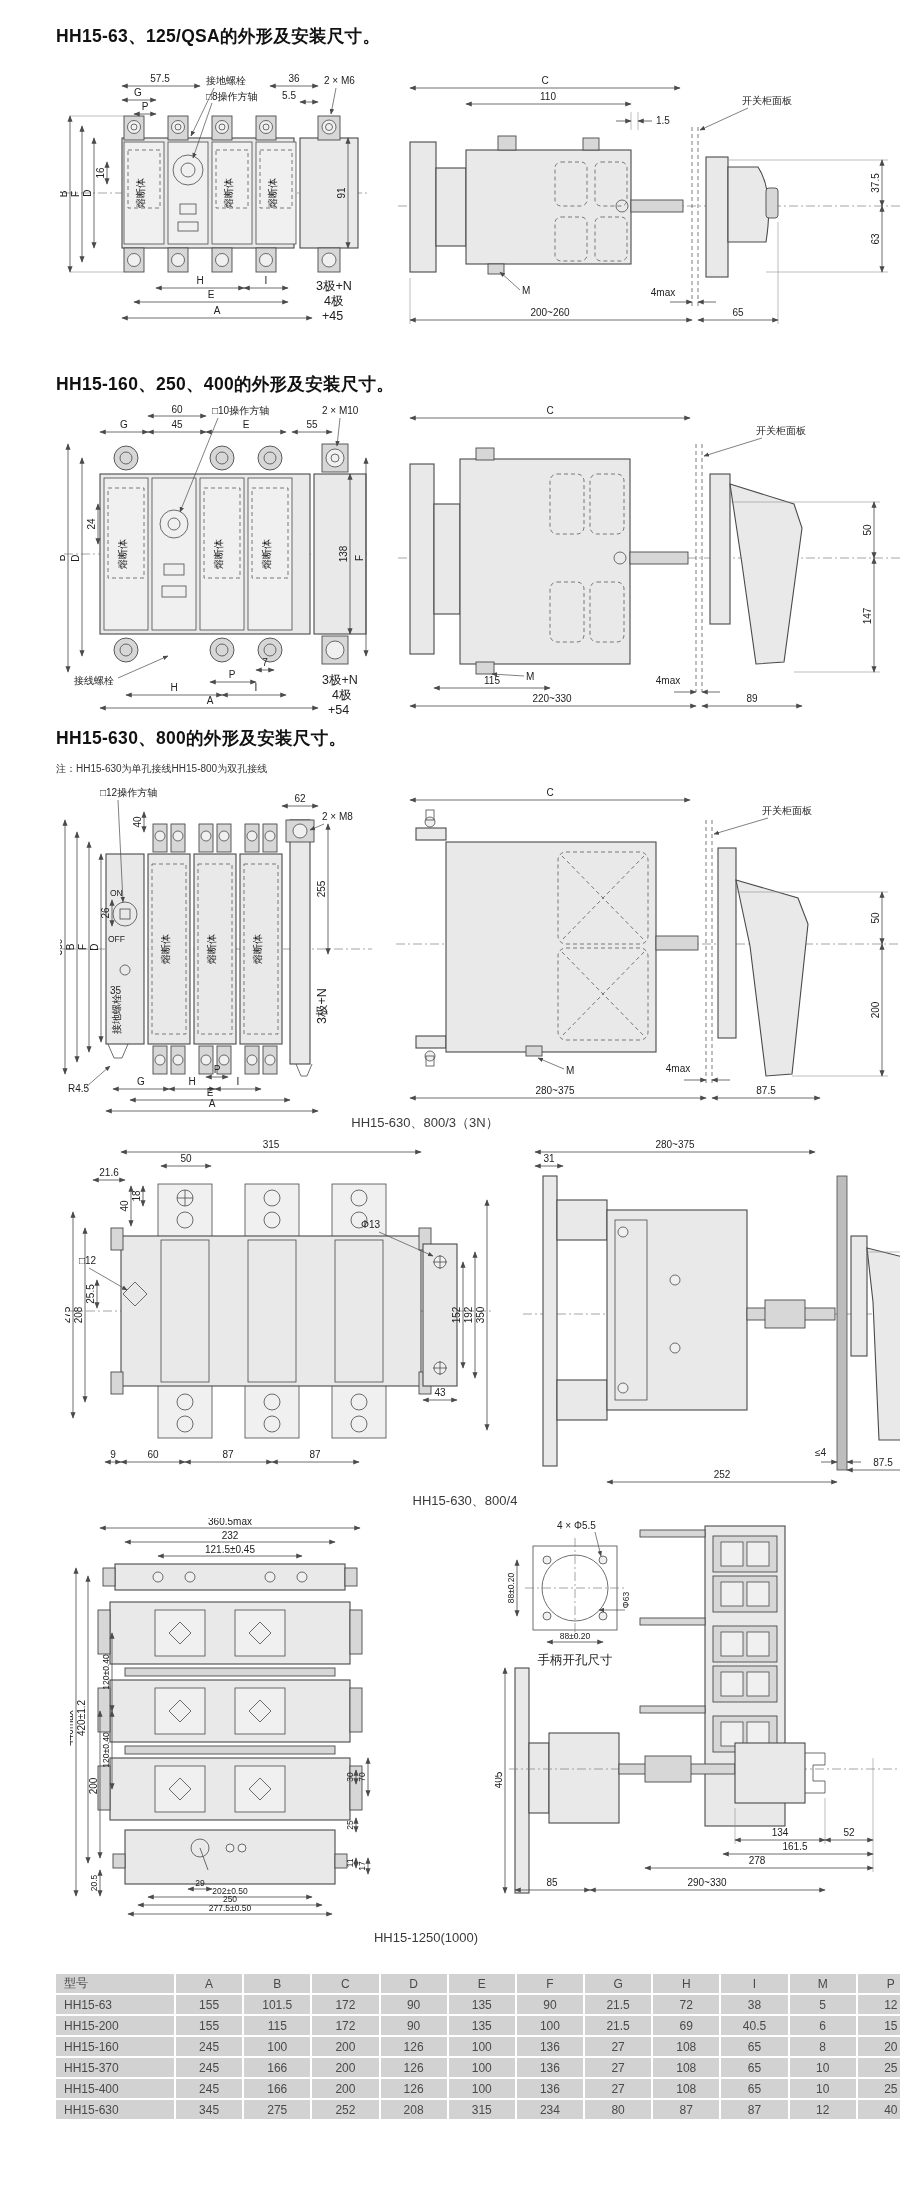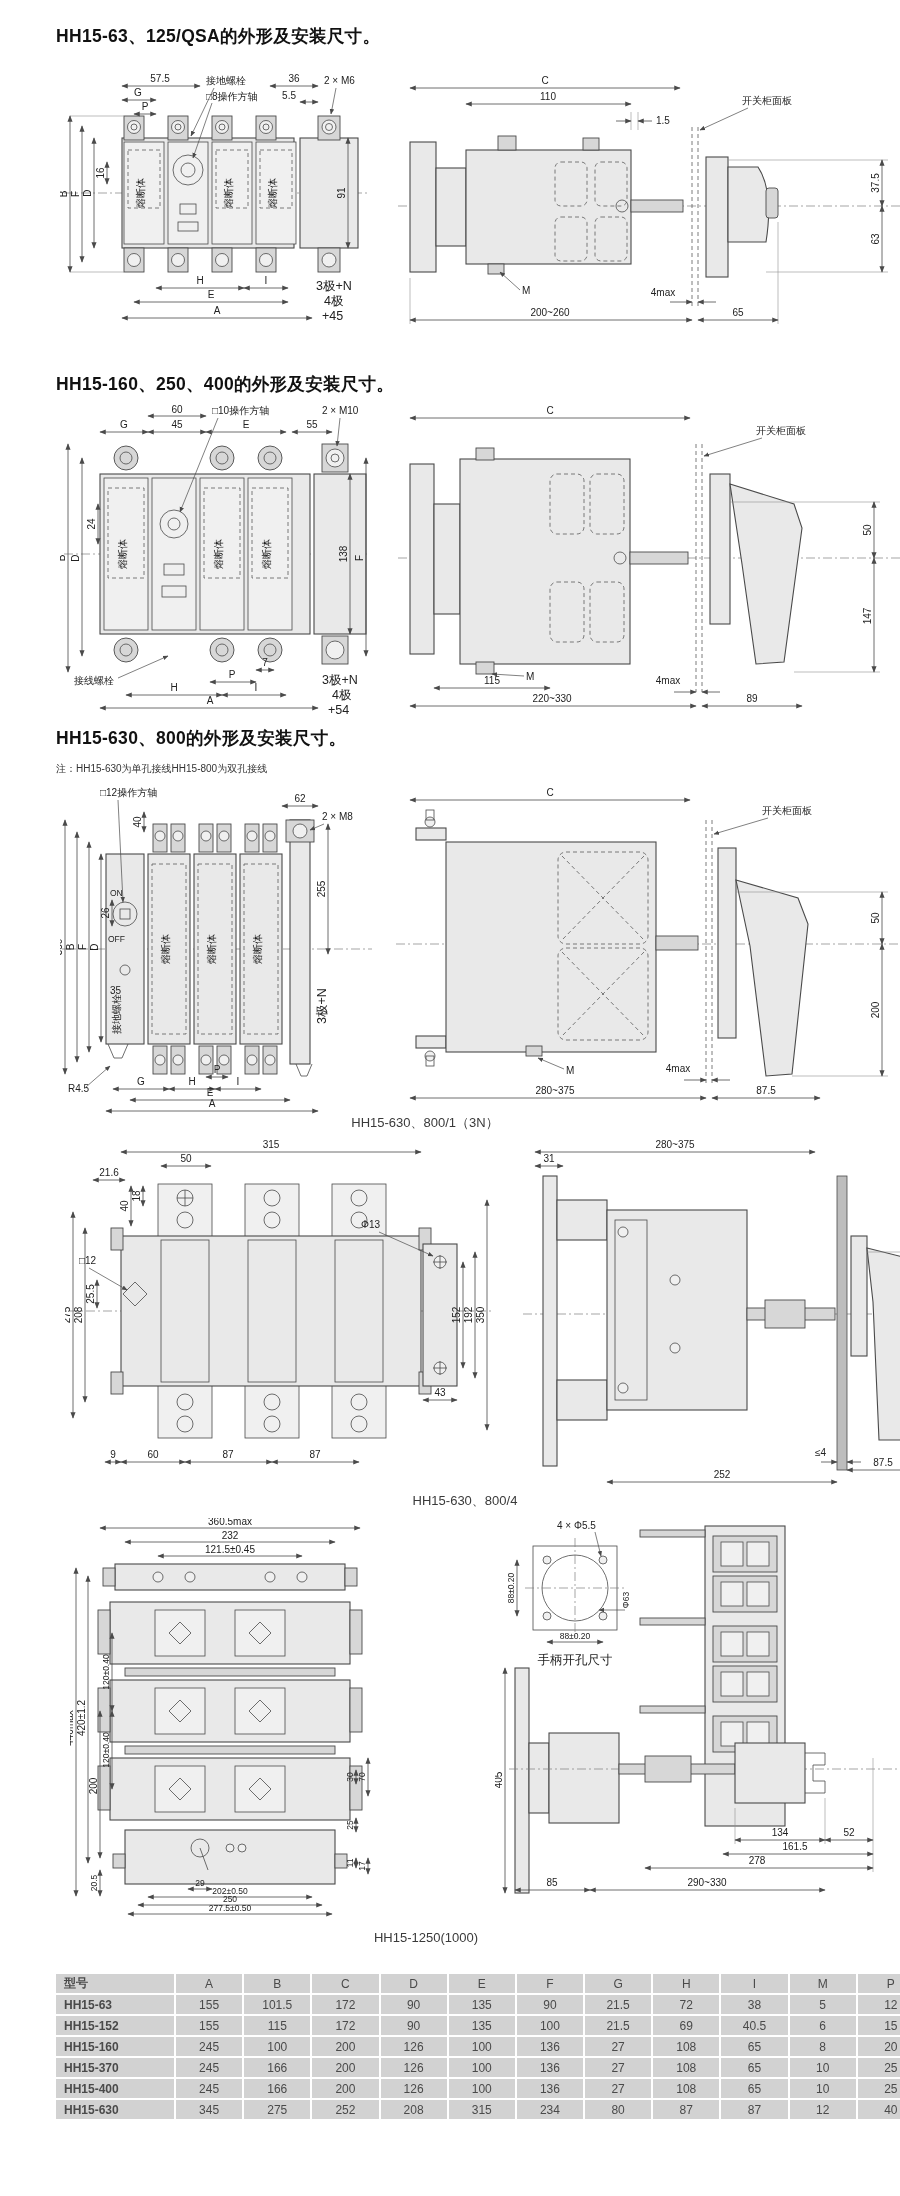--- a/index.html
+++ b/index.html
@@ -19,21 +19,21 @@
   .ld{stroke:#4a4a4a;stroke-width:.7;fill:none;}
   .o{fill:#e9e9e9;stroke:#4a4a4a;stroke-width:1.1;}
   .p{fill:#d7d7d7;stroke:#4a4a4a;stroke-width:.9;}
   .f{fill:#f0f0f0;stroke:#4a4a4a;stroke-width:.8;}
   .t{fill:none;stroke:#4a4a4a;stroke-width:.8;}
   .ds{fill:none;stroke:#5a5a5a;stroke-width:.8;stroke-dasharray:4 3;}
   .cl{fill:none;stroke:#808080;stroke-width:.7;stroke-dasharray:9 3 2 3;}
   .hat{fill:#bdbdbd;stroke:#4a4a4a;stroke-width:.8;}
   table.dim{position:absolute;left:14px;top:1972px;width:872px;border-collapse:separate;border-spacing:2px;table-layout:fixed;background:#fff;}
   table.dim td,table.dim th{background:#d2d2d2;color:#4a4a4a;font-size:12px;font-weight:normal;height:19px;text-align:center;padding:0;white-space:nowrap;overflow:hidden;}
-  table.dim .mcol{text-align:left;padding-left:8px;width:110px;font-weight:bold;}
+  table.dim .mcol{text-align:left;padding-left:8px;width:110px;}
   table.dim th.mcol{text-align:left;}
 </style>
 </head>
 <body>
 
 <div class="page">
 
   <div class="stitle" style="left:16px;top:24px">HH15-63、125/QSA的外形及安装尺寸。</div>
 
   <svg class="sv" style="left:20px;top:72px" width="315" height="272" viewBox="0 0 315 272">
@@ -464,21 +464,21 @@
       <text class="dt" x="298" y="288" text-anchor="middle">4max</text>
       <line class="dm" x1="304" y1="296" x2="326" y2="296" marker-end="url(#m6)"></line>
         <line class="dm" x1="350" y1="296" x2="332" y2="296" marker-end="url(#m6)"></line>
       <line class="dm" x1="30" y1="314" x2="326" y2="314" marker-start="url(#m6)" marker-end="url(#m6)"></line>
         <text class="dt" x="175" y="310" text-anchor="middle">280~375</text>
       <line class="dm" x1="332" y1="314" x2="440" y2="314" marker-start="url(#m6)" marker-end="url(#m6)"></line>
         <text class="dt" x="386" y="310" text-anchor="middle">87.5</text>
     </g>
   </svg>
 
-  <div class="cap" style="left:205px;top:1114px;width:360px">HH15-630、800/1（3N）</div>
+  <div class="cap" style="left:205px;top:1114px;width:360px">HH15-630、800/3（3N）</div>
 
   <svg class="sv" style="left:25px;top:1140px" width="430" height="350" viewBox="0 0 430 350">
     <defs>
         <marker id="m7" viewBox="0 0 10 10" refX="9" refY="5" markerWidth="8" markerHeight="8" orient="auto-start-reverse">
           <path d="M0 1L10 5L0 9z" fill="#4a4a4a"></path>
         </marker>
       </defs>
     <g>
       <line class="cl" x1="4" y1="171" x2="426" y2="171"></line>
       <rect class="f" x="93" y="44" width="54" height="254"></rect>
@@ -797,21 +797,21 @@
         <td>90</td>
         <td>135</td>
         <td>90</td>
         <td>21.5</td>
         <td>72</td>
         <td>38</td>
         <td>5</td>
         <td>12</td>
       </tr>
       <tr>
-        <td class="mcol">HH15-152</td>
+        <td class="mcol">HH15-200</td>
         <td>155</td>
         <td>115</td>
         <td>172</td>
         <td>90</td>
         <td>135</td>
         <td>100</td>
         <td>21.5</td>
         <td>69</td>
         <td>40.5</td>
         <td>6</td>

